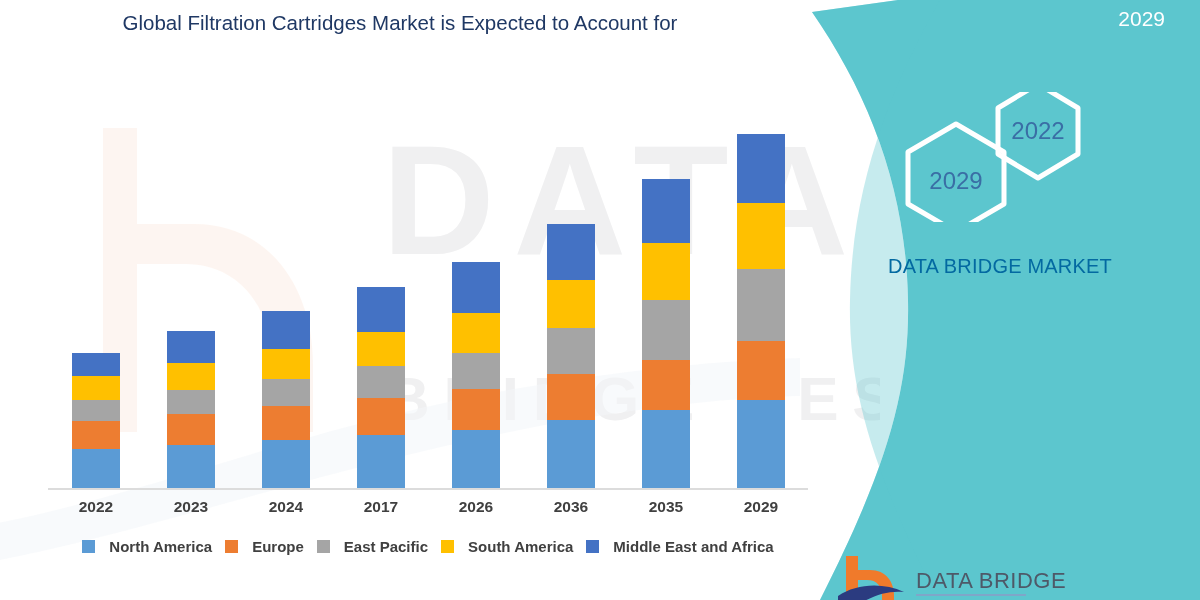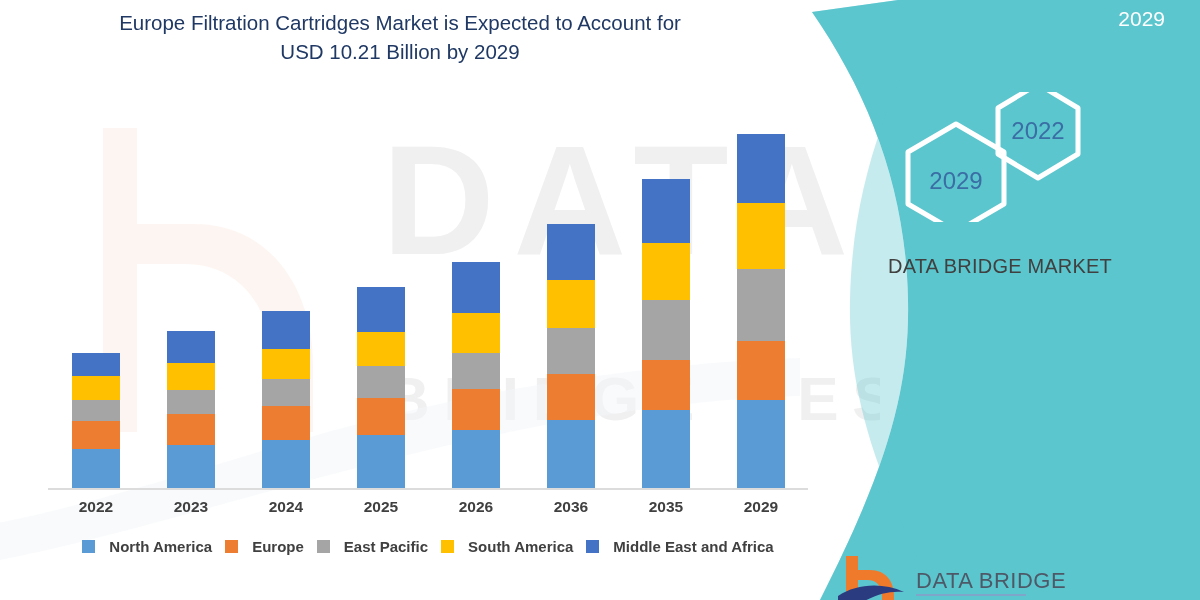--- a/index.html
+++ b/index.html
@@ -68,21 +68,21 @@
   .teal-title {
     position:absolute; left:55px; top:-26px; width:320px;
     text-align:right; color:#ffffff; font-size:21px; line-height:1.45; font-weight:400;
   }
 
   .hexwrap { position:absolute; left:110px; top:92px; width:230px; height:130px; }
   .hexwrap svg { display:block; width:100%; height:100%; }
 
   .brand {
     position:absolute; left:60px; top:252px; width:300px; text-align:center;
-    color:#404040; font-size:20px; line-height:1.45; font-weight:400; letter-spacing:.01em;
+    color:#0369a1; font-size:20px; line-height:1.45; font-weight:400; letter-spacing:.01em;
   }
 
   
   .dbmr-logo { position:absolute; left:838px; top:552px; width:260px; height:60px; }
   .dbmr-logo svg { display:block; width:100%; height:100%; overflow:visible; }
 </style>
 </head>
 <body>
 
 <div id="stage">
@@ -98,22 +98,21 @@
     </div>
 
     <div class="wm-word wm-data">DATA</div>
     <div class="wm-word wm-research">BRIDGE RESEARCH</div>
 
     <svg class="wm-swoosh" viewBox="0 0 840 240" xmlns="http://www.w3.org/2000/svg">
       <path d="M0 200 C 180 170, 340 96, 560 58 C 690 36, 780 30, 840 28 L840 66 C 760 68, 660 80, 560 100 C 360 140, 180 204, 30 232 Z" fill="#F4F7FA"></path>
     </svg>
 
     <div class="chart-title">
-      <div>Europe Filtration Cartridges Market is Expected to Account for</div>
-      <div>USD 10.21 Billion by 2029</div>
+      <div>Global Filtration Cartridges Market is Expected to Account for</div>
     </div>
 
     <div class="plot" id="plot">
       <div class="baseline"></div>
     <div class="bar" style="left: 24px;">
           <div class="seg" title="Middle East and Africa 2022: 0.99" style="height: 23.28px; background: rgb(68, 114, 196);"></div>
           <div class="seg" title="South America 2022: 1.02" style="height: 23.9855px; background: rgb(255, 192, 0);"></div>
           <div class="seg" title="Asia Pacific 2022: 0.86" style="height: 20.223px; background: rgb(165, 165, 165);"></div>
           <div class="seg" title="Europe 2022: 1.19" style="height: 27.983px; background: rgb(237, 125, 49);"></div>
           <div class="seg" title="North America 2022: 1.68" style="height: 39.5055px; background: rgb(91, 155, 213);"></div>
@@ -166,21 +165,21 @@
           <div class="seg" title="Asia Pacific 2029: 3.09" style="height: 72.6618px; background: rgb(165, 165, 165);"></div>
           <div class="seg" title="Europe 2029: 2.48" style="height: 58.3176px; background: rgb(237, 125, 49);"></div>
           <div class="seg" title="North America 2029: 3.76" style="height: 88.417px; background: rgb(91, 155, 213);"></div>
         </div>
       </div>
 
     <div class="xlabels" id="xlabels">
         <div class="xlab" style="left: 18px;">2022</div>
         <div class="xlab" style="left: 113px;">2023</div>
         <div class="xlab" style="left: 208px;">2024</div>
-        <div class="xlab" style="left: 303px;">2025</div>
+        <div class="xlab" style="left: 303px;">2017</div>
         <div class="xlab" style="left: 398px;">2026</div>
         <div class="xlab" style="left: 493px;">2036</div>
         <div class="xlab" style="left: 588px;">2035</div>
         <div class="xlab" style="left: 683px;">2029</div>
       </div>
 
     <div class="legend" id="legend">
         <div class="legend-item">
           <span class="legend-swatch" style="background: rgb(91, 155, 213);"></span>
           <span class="legend-label">North America</span>

